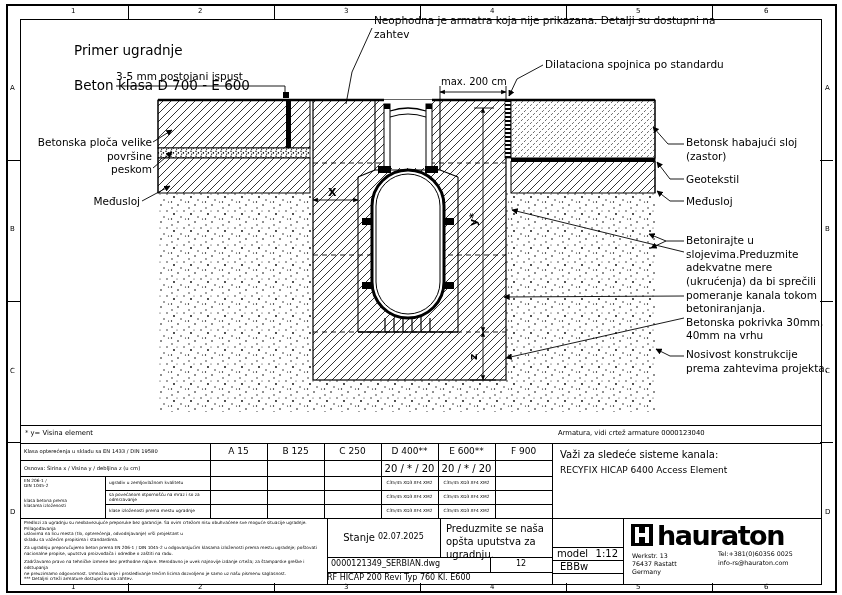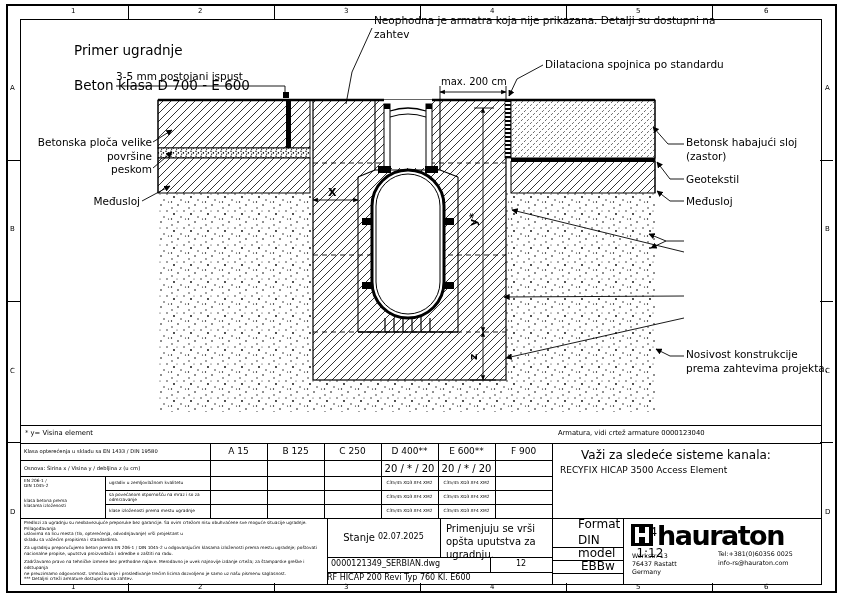--- a/index.html
+++ b/index.html
@@ -9,21 +9,21 @@
   .line{position:absolute;background:#000;}
   .frame{position:absolute;border:2px solid #000;}
   .frame-inner{position:absolute;border:1.5px solid #000;}
   .lbl{position:absolute;font-size:10.5px;line-height:1.3;white-space:pre-line;}
   .lbl-right{text-align:right;}
   .band-num{position:absolute;font-size:7px;line-height:1;}
   .cell{position:absolute;display:flex;align-items:center;box-sizing:border-box;}
   .cell-c{justify-content:center;text-align:center;}
   .f4{font-size:4.3px;line-height:1.25;}
   .f5{font-size:5.2px;line-height:1.25;}
-  .f6{font-size:12px;line-height:1.3;margin-left:21px;}
+  .f6{font-size:10px;line-height:1.3;}
   .f7{font-size:10px;line-height:1.3;}
   .f8{font-size:8px;line-height:1.3;}
   .f9{font-size:9px;line-height:1.2;}
   .pre{white-space:pre-line;}
   .logo-icon{position:absolute;width:22px;height:22px;background:#000;}
   .logo-icon .b{position:absolute;background:#fff;}
   .brand{position:absolute;font-weight:800;font-size:27px;letter-spacing:-1.5px;line-height:1;}
   svg text{font-family:"DejaVu Sans",sans-serif;}
 </style>
 </head>
@@ -226,20 +226,28 @@
   <div class="lbl" style="left:441px;top:75px;font-size:10px;">max. 200 cm</div>
   <div class="lbl lbl-right" style="left:18px;top:136px;width:134px;">Betonska ploča velike
 površine
 peskom</div>
   <div class="lbl" style="left:545px;top:58px;">Dilataciona spojnica po standardu</div>
   <div class="lbl lbl-right" style="left:60px;top:195px;width:80px;">Međusloj</div>
   <div class="lbl" style="left:686px;top:136px;">Betonsk habajući sloj
 (zastor)</div>
   <div class="lbl" style="left:686px;top:173px;">Geotekstil</div>
   <div class="lbl" style="left:686px;top:195px;">Međusloj</div>
+  <div class="lbl" style="left:686px;top:234px;width:152px;">Betonirajte u
+slojevima.Preduzmite
+adekvatne mere
+(ukrućenja) da bi sprečili
+pomeranje kanala tokom
+betoniranjanja.
+Betonska pokrivka 30mm,
+40mm na vrhu</div>
   <div class="lbl" style="left:686px;top:348px;width:155px;">Nosivost konstrukcije
 prema zahtevima projekta.</div>
 
   <div class="line" style="left:20px;top:425px;width:802px;height:1px;"></div>
   <div class="lbl" style="left:25px;top:429px;font-size:6.8px;">* y= Visina element</div>
   <div class="lbl" style="left:558px;top:429px;font-size:6.8px;">Armatura, vidi crtež armature 0000123040</div>
 
   <div class="line" style="left:20px;top:443px;width:802px;height:1px;"></div>
   <div class="line" style="left:20px;top:460px;width:532px;height:1px;"></div>
   <div class="line" style="left:20px;top:476px;width:532px;height:1px;"></div>
@@ -277,21 +285,21 @@
   <div class="cell f4" style="left:109px;top:504px;width:100px;height:14px;">klase izloženosti prema mestu ugradnje</div>
 
   <div class="cell cell-c f4" style="left:381px;top:476px;width:57px;height:14px;">C35/45 XD3 XF4 XM2</div>
   <div class="cell cell-c f4" style="left:438px;top:476px;width:57px;height:14px;">C35/45 XD3 XF4 XM2</div>
   <div class="cell cell-c f4" style="left:381px;top:490px;width:57px;height:14px;">C35/45 XD3 XF4 XM2</div>
   <div class="cell cell-c f4" style="left:438px;top:490px;width:57px;height:14px;">C35/45 XD3 XF4 XM2</div>
   <div class="cell cell-c f4" style="left:381px;top:504px;width:57px;height:14px;">C35/45 XD3 XF4 XM2</div>
   <div class="cell cell-c f4" style="left:438px;top:504px;width:57px;height:14px;">C35/45 XD3 XF4 XM2</div>
 
   <div class="abs f6" style="left:560px;top:448px;">Važi za sledeće sisteme kanala:</div>
-  <div class="abs f9" style="left:560px;top:465px;">RECYFIX HICAP 3500 Access Element</div>
+  <div class="abs f9" style="left:560px;top:465px;">RECYFIX HICAP 6400 Access Element</div>
 
   <div class="line" style="left:327px;top:518px;width:1px;height:67px;"></div>
   <div class="line" style="left:440px;top:518px;width:1px;height:39px;"></div>
   <div class="line" style="left:327px;top:557px;width:225px;height:1px;"></div>
   <div class="line" style="left:490px;top:557px;width:1px;height:15px;"></div>
   <div class="line" style="left:327px;top:572px;width:225px;height:1px;"></div>
   <div class="line" style="left:552px;top:547px;width:71px;height:1px;"></div>
   <div class="line" style="left:552px;top:560px;width:71px;height:1px;"></div>
   <div class="line" style="left:552px;top:573px;width:71px;height:1px;"></div>
   <div class="line" style="left:623px;top:518px;width:1px;height:67px;"></div>
@@ -304,26 +312,22 @@
 nacionalne propise, uputstva proizvođača i odredbe o zaštiti na radu.</div>
     <div class="pre">Zadržavamo pravo na tehničke izmene bez prethodne najave. Merodavno je uvek najnovije izdanje crteža; za štamparske greške i odstupanja
 ne preuzimamo odgovornost. Umnožavanje i prosleđivanje trećim licima dozvoljeno je samo uz našu pismenu saglasnost.
 *** Detaljni crteži armature dostupni su na zahtev.</div>
   </div>
 
   <div class="cell cell-c" style="left:327px;top:518px;width:113px;height:39px;gap:3px;">
     <span class="f7">Stanje</span>
     <span class="f8">02.07.2025</span>
   </div>
-  <div class="abs f7" style="left:446px;top:522px;width:103px;">Primenjuju se vrši opšta uputstva za ugradnju.</div>
-
-  <div class="cell" style="left:552px;top:518px;width:71px;height:29px;padding:0 5px;justify-content:space-between;">
-    <span class="f6">Format DIN</span>
-    <span class="f6">A4</span>
-  </div>
+  <div class="abs f7" style="left:446px;top:522px;width:103px;">Preduzmite se naša opšta uputstva za ugradnju.</div>
+
   <div class="cell" style="left:552px;top:547px;width:71px;height:13px;padding:0 5px;justify-content:space-between;">
     <span class="f6">model</span>
     <span class="f6">1:12</span>
   </div>
   <div class="cell f6" style="left:552px;top:560px;width:71px;height:13px;padding:0 8px;">EBBw</div>
 
   <div class="cell f8" style="left:327px;top:557px;width:163px;height:15px;padding:0 4px;">0000121349_SERBIAN.dwg</div>
   <div class="cell cell-c f8" style="left:490px;top:557px;width:62px;height:15px;">12</div>
   <div class="cell f8" style="left:327px;top:572px;width:225px;height:13px;padding:0 0;">RF HICAP  200 Revi Typ 760 Kl. E600</div>
 

